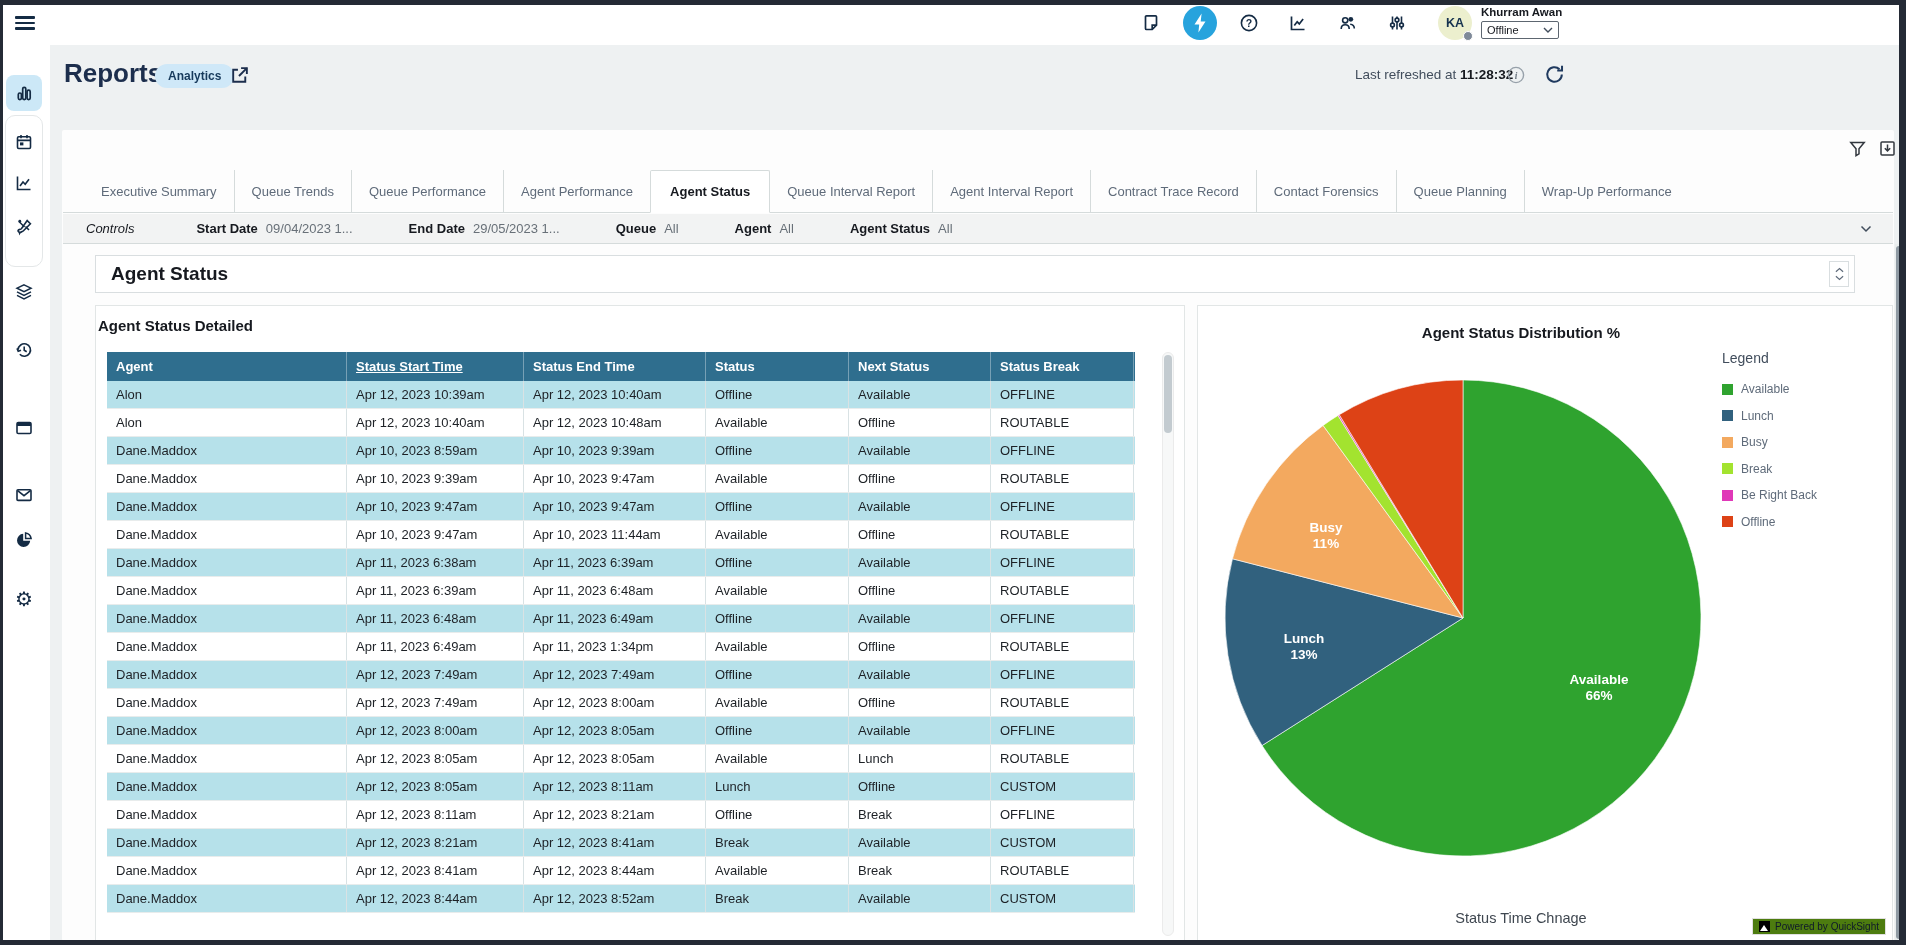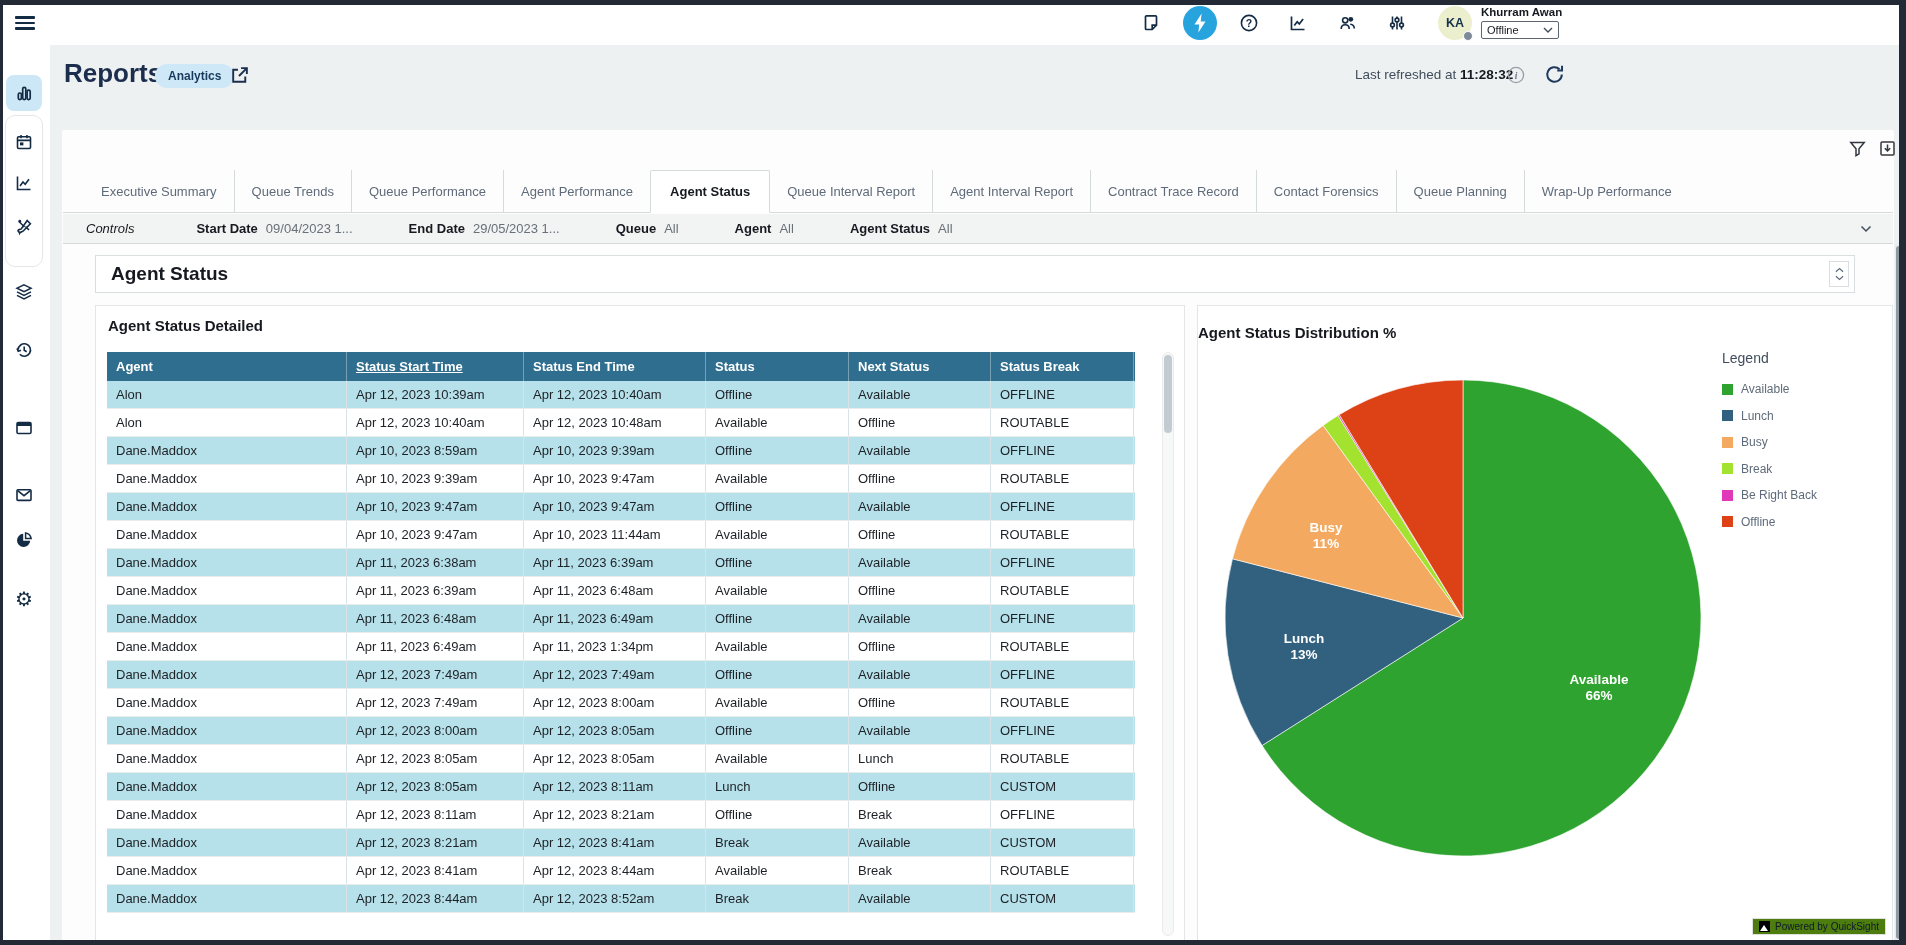--- a/index.html
+++ b/index.html
@@ -58,36 +58,36 @@
 
   
   .section-bar { position:absolute; left:95px; top:255px; width:1760px; height:38px; background:#fff; border:1px solid #d9dee0; }
   .section-title { font-size:19px; font-weight:bold; color:#16191f; line-height:36px; padding-left:15px; }
   .spinner { position:absolute; right:5px; top:5px; width:20px; height:26px; border:1px solid #d9dee0; display:flex; flex-direction:column; align-items:center; justify-content:center; gap:2px; background:#fff; cursor:pointer; }
 
   
   .panel { position:absolute; top:305px; background:#fff; border:1px solid #e2e6e6; overflow:hidden; }
   .panel-left { left:95px; width:1090px; height:636px; }
   .panel-right { left:1197px; width:696px; height:636px; }
-  .panel-title { position:absolute; left:12px; top:11px; font-size:15px; font-weight:bold; color:#16191f; }
+  .panel-title { position:absolute; left:2px; top:11px; font-size:15px; font-weight:bold; color:#16191f; }
 
   
   .table { position:absolute; left:11px; top:46px; width:1028px; }
   .thead { display:flex; background:#2f6e8e; height:29px; }
   .th { color:#fff; font-size:13px; font-weight:bold; padding:0 0 0 9px; display:flex; align-items:center; border-right:1px solid rgba(255,255,255,0.35); cursor:pointer; }
   .tr { display:flex; height:28px; border-bottom:1px solid #e8ecec; cursor:pointer; }
   .tr.odd { background:#b6e1ea; }
   .tr.even { background:#fff; }
   .tr.partial { height:28px; background:#fff; }
   .td { font-size:13px; color:#1d2126; padding:0 0 0 9px; display:flex; align-items:center; border-right:1px solid #d9e2e4; overflow:hidden; white-space:nowrap; }
   .table-scrollbar { position:absolute; left:1066px; top:46px; width:12px; height:584px; background:#f7f8f8; border:1px solid #ebebeb; border-radius:6px; cursor:pointer; }
   .table-scrollbar .thumb { position:absolute; left:1px; right:1px; top:2px; height:78px; background:#c3cbd0; border-radius:5px; }
 
   
-  .pie-title { position:absolute; left:0; top:18px; width:646px; font-size:15px; font-weight:bold; color:#16191f; }
+  .pie-title { position:absolute; left:0; top:18px; width:646px; text-align:center; font-size:15px; font-weight:bold; color:#16191f; }
   .pie-svg { position:absolute; left:0; top:0; }
   .pie-label { fill:#fff; font-weight:bold; font-size:13.5px; text-anchor:middle; font-family:"Liberation Sans", sans-serif; }
   .legend { position:absolute; left:524px; top:44px; }
   .legend-title { font-size:14px; color:#414d5c; margin-bottom:16px; }
   .legend-item { display:flex; align-items:center; margin-bottom:12.5px; cursor:pointer; }
   .swatch { width:11px; height:11px; margin-right:8px; flex:none; }
   .legend-label { font-size:12px; color:#5f6b7a; white-space:nowrap; }
   .pie-footer { position:absolute; left:0; top:604px; width:646px; text-align:center; font-size:14.5px; color:#3f4750; }
   .powered { position:absolute; right:6px; bottom:5px; background:#4d7c0f; border:1px solid #e0e0e0; padding:2px 6px; display:flex; align-items:center; gap:5px; font-size:10px; color:#0f1a2a; }
   .qs-logo { width:11px; height:11px; background:#000; position:relative; flex:none; }
@@ -483,20 +483,21 @@
           <div class="legend-item">
             <span class="swatch" style="background: rgb(224, 56, 184);"></span>
             <span class="legend-label">Be Right Back</span>
           </div>
           <div class="legend-item">
             <span class="swatch" style="background: rgb(221, 66, 22);"></span>
             <span class="legend-label">Offline</span>
           </div>
         </div>
     </div>
+    <div class="pie-footer">Status Time Chnage</div>
     <div class="powered">
       <span class="qs-logo"></span>
       <span>Powered by QuickSight</span>
     </div>
   </div>
 
   <div class="main-scrollbar">
       <div class="thumb"></div>
     </div>
 

